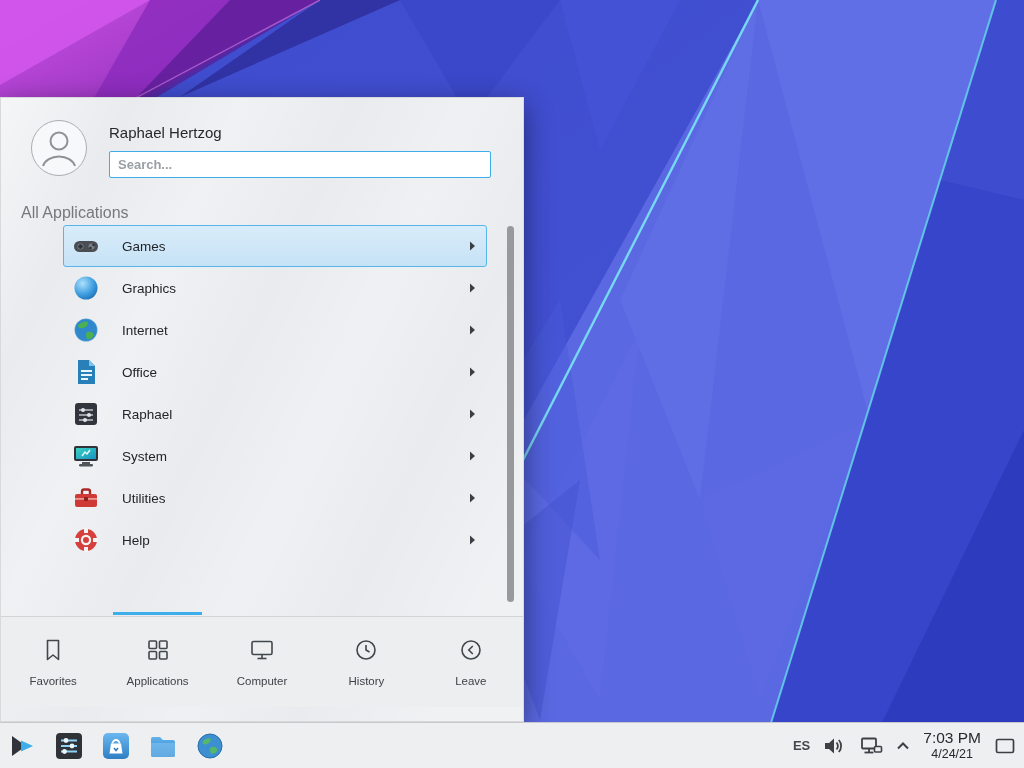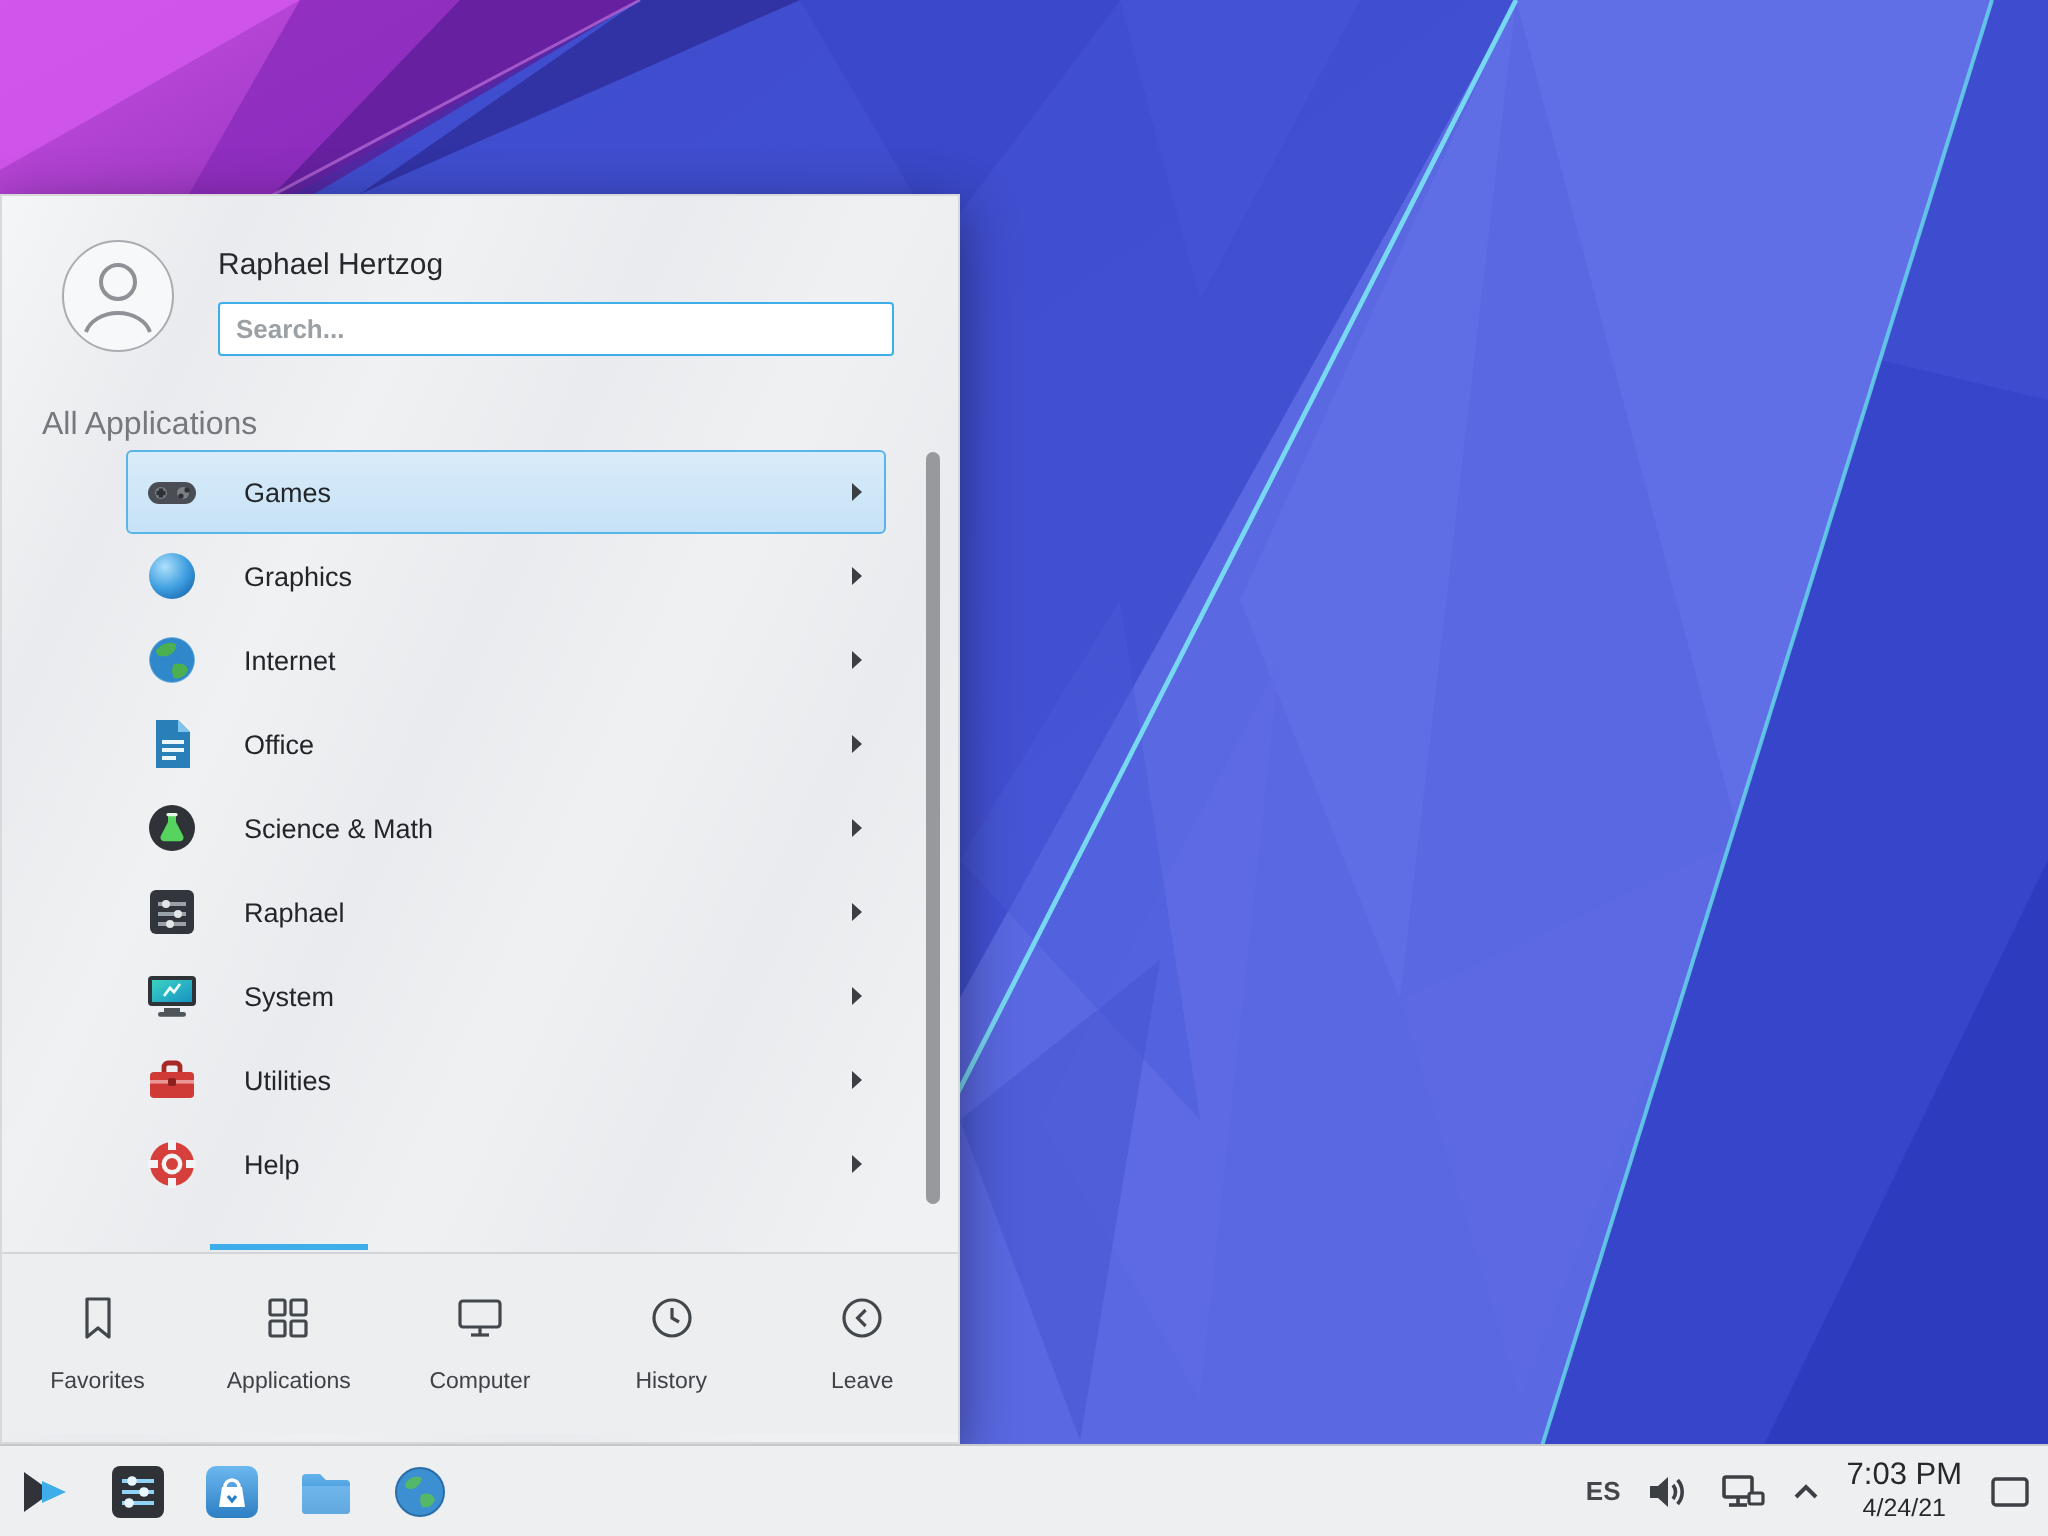--- a/index.html
+++ b/index.html
@@ -3,21 +3,21 @@
 <meta charset="utf-8">
 <style>
   html,body{margin:0;padding:0;}
   body{width:1024px;height:768px;overflow:hidden;position:relative;
        font-family:"Liberation Sans",sans-serif;background:#3d4bd0;}
   .desktop{position:absolute;inset:0;}
   .wallpaper{position:absolute;inset:0;}
   .wallpaper svg{display:block;width:1024px;height:768px;}
 
   
-  .kickoff{position:absolute;left:0;top:97px;width:480px;height:625px;box-sizing:border-box;
+  .kickoff{position:absolute;left:0;top:97px;width:524px;height:625px;box-sizing:border-box;
     border:1px solid #d7d9db;
     background:
       linear-gradient(115deg, rgba(255,255,255,.55) 0%, rgba(255,255,255,0) 16%,
         rgba(255,255,255,.30) 30%, rgba(255,255,255,0) 44%,
         rgba(255,255,255,.28) 58%, rgba(255,255,255,0) 72%, rgba(255,255,255,.30) 88%),
       #e9ebee;
     box-shadow:0 8px 26px rgba(0,0,0,.45);}
   .kick-header{padding:22px 32px 0 30px;display:flex;gap:22px;}
   .avatar{width:54px;height:54px;border-radius:50%;border:1px solid #a9adb1;background:#f7f8f9;
     display:flex;align-items:center;justify-content:center;flex:none;}
@@ -33,22 +33,22 @@
   .menu-item{height:42px;margin:0 36px 0 22px;display:flex;align-items:center;
     padding:0 10px 0 8px;border-radius:3px;border:1px solid transparent;box-sizing:border-box;}
   .menu-item.selected{background:linear-gradient(#d9ecfa,#c6e2f6);border-color:#58b4e9;}
   .app-icon{width:28px;height:28px;flex:none;display:flex;align-items:center;justify-content:center;}
   .item-label{margin-left:22px;font-size:13.5px;color:#232629;}
   .arrow{margin-left:auto;display:flex;align-items:center;}
 
   .scroll-thumb{position:absolute;right:9px;top:128px;width:7px;height:376px;
     background:#97999c;border-radius:3.5px;}
 
-  .kick-footer{position:absolute;left:0;right:0;bottom:4px;height:90px;display:flex;
-    border-top:1px solid #d2d4d6;background:#eceef0;}
+  .kick-footer{position:absolute;left:0;right:0;bottom:14px;height:90px;display:flex;
+    border-top:1px solid #d2d4d6;background:#eceef0;justify-content:center;}
   .tab{flex:1;position:relative;display:flex;flex-direction:column;align-items:center;
     justify-content:center;gap:9px;}
   .tab-label{font-size:11.5px;color:#3f4347;}
   .tab.selected::before{content:"";position:absolute;top:-5px;left:8px;right:8px;height:3px;
     background:#3daee9;}
 
   
   .taskbar{position:absolute;left:0;bottom:0;width:100%;height:46px;box-sizing:border-box;
     background:#edeff0;border-top:1px solid #c6c8ca;display:flex;align-items:center;
     padding:0 8px 0 6px;}
@@ -196,35 +196,20 @@
           </svg>
         </span>
         <span class="item-label">Office</span>
         <span class="arrow">
           <svg width="8" height="12" viewBox="0 0 8 12">
               <path d="M2 1.5 L7 6 L2 10.5 Z" fill="#3b3f44"></path>
             </svg>
         </span>
       </div>
 
-      <div class="menu-item">
-        <span class="app-icon">
-          <svg width="28" height="28" viewBox="0 0 28 28">
-            <circle cx="14" cy="14" r="11.5" fill="#2f3338"></circle>
-            <path d="M12 7.5 h4 v3.5 l3.6 7 a1.8 1.8 0 0 1 -1.6 2.6 h-8 a1.8 1.8 0 0 1 -1.6 -2.6 l3.6 -7 z" fill="#57d45f"></path>
-            <rect x="11.2" y="6.5" width="5.6" height="1.6" rx="0.8" fill="#e8f8e9"></rect>
-          </svg>
-        </span>
-        <span class="item-label">Science &amp; Math</span>
-        <span class="arrow">
-          <svg width="8" height="12" viewBox="0 0 8 12">
-              <path d="M2 1.5 L7 6 L2 10.5 Z" fill="#3b3f44"></path>
-            </svg>
-        </span>
-      </div>
 
       <div class="menu-item">
         <span class="app-icon">
           <svg width="28" height="28" viewBox="0 0 28 28">
             <rect x="3" y="3" width="22" height="22" rx="3" fill="#32363c"></rect>
             <line x1="7" y1="10" x2="21" y2="10" stroke="#9aa0a7" stroke-width="2"></line>
             <line x1="7" y1="15" x2="21" y2="15" stroke="#9aa0a7" stroke-width="2"></line>
             <line x1="7" y1="20" x2="21" y2="20" stroke="#9aa0a7" stroke-width="2"></line>
             <circle cx="11" cy="10" r="2" fill="#e3e5e8"></circle>
             <circle cx="17" cy="15" r="2" fill="#e3e5e8"></circle>

